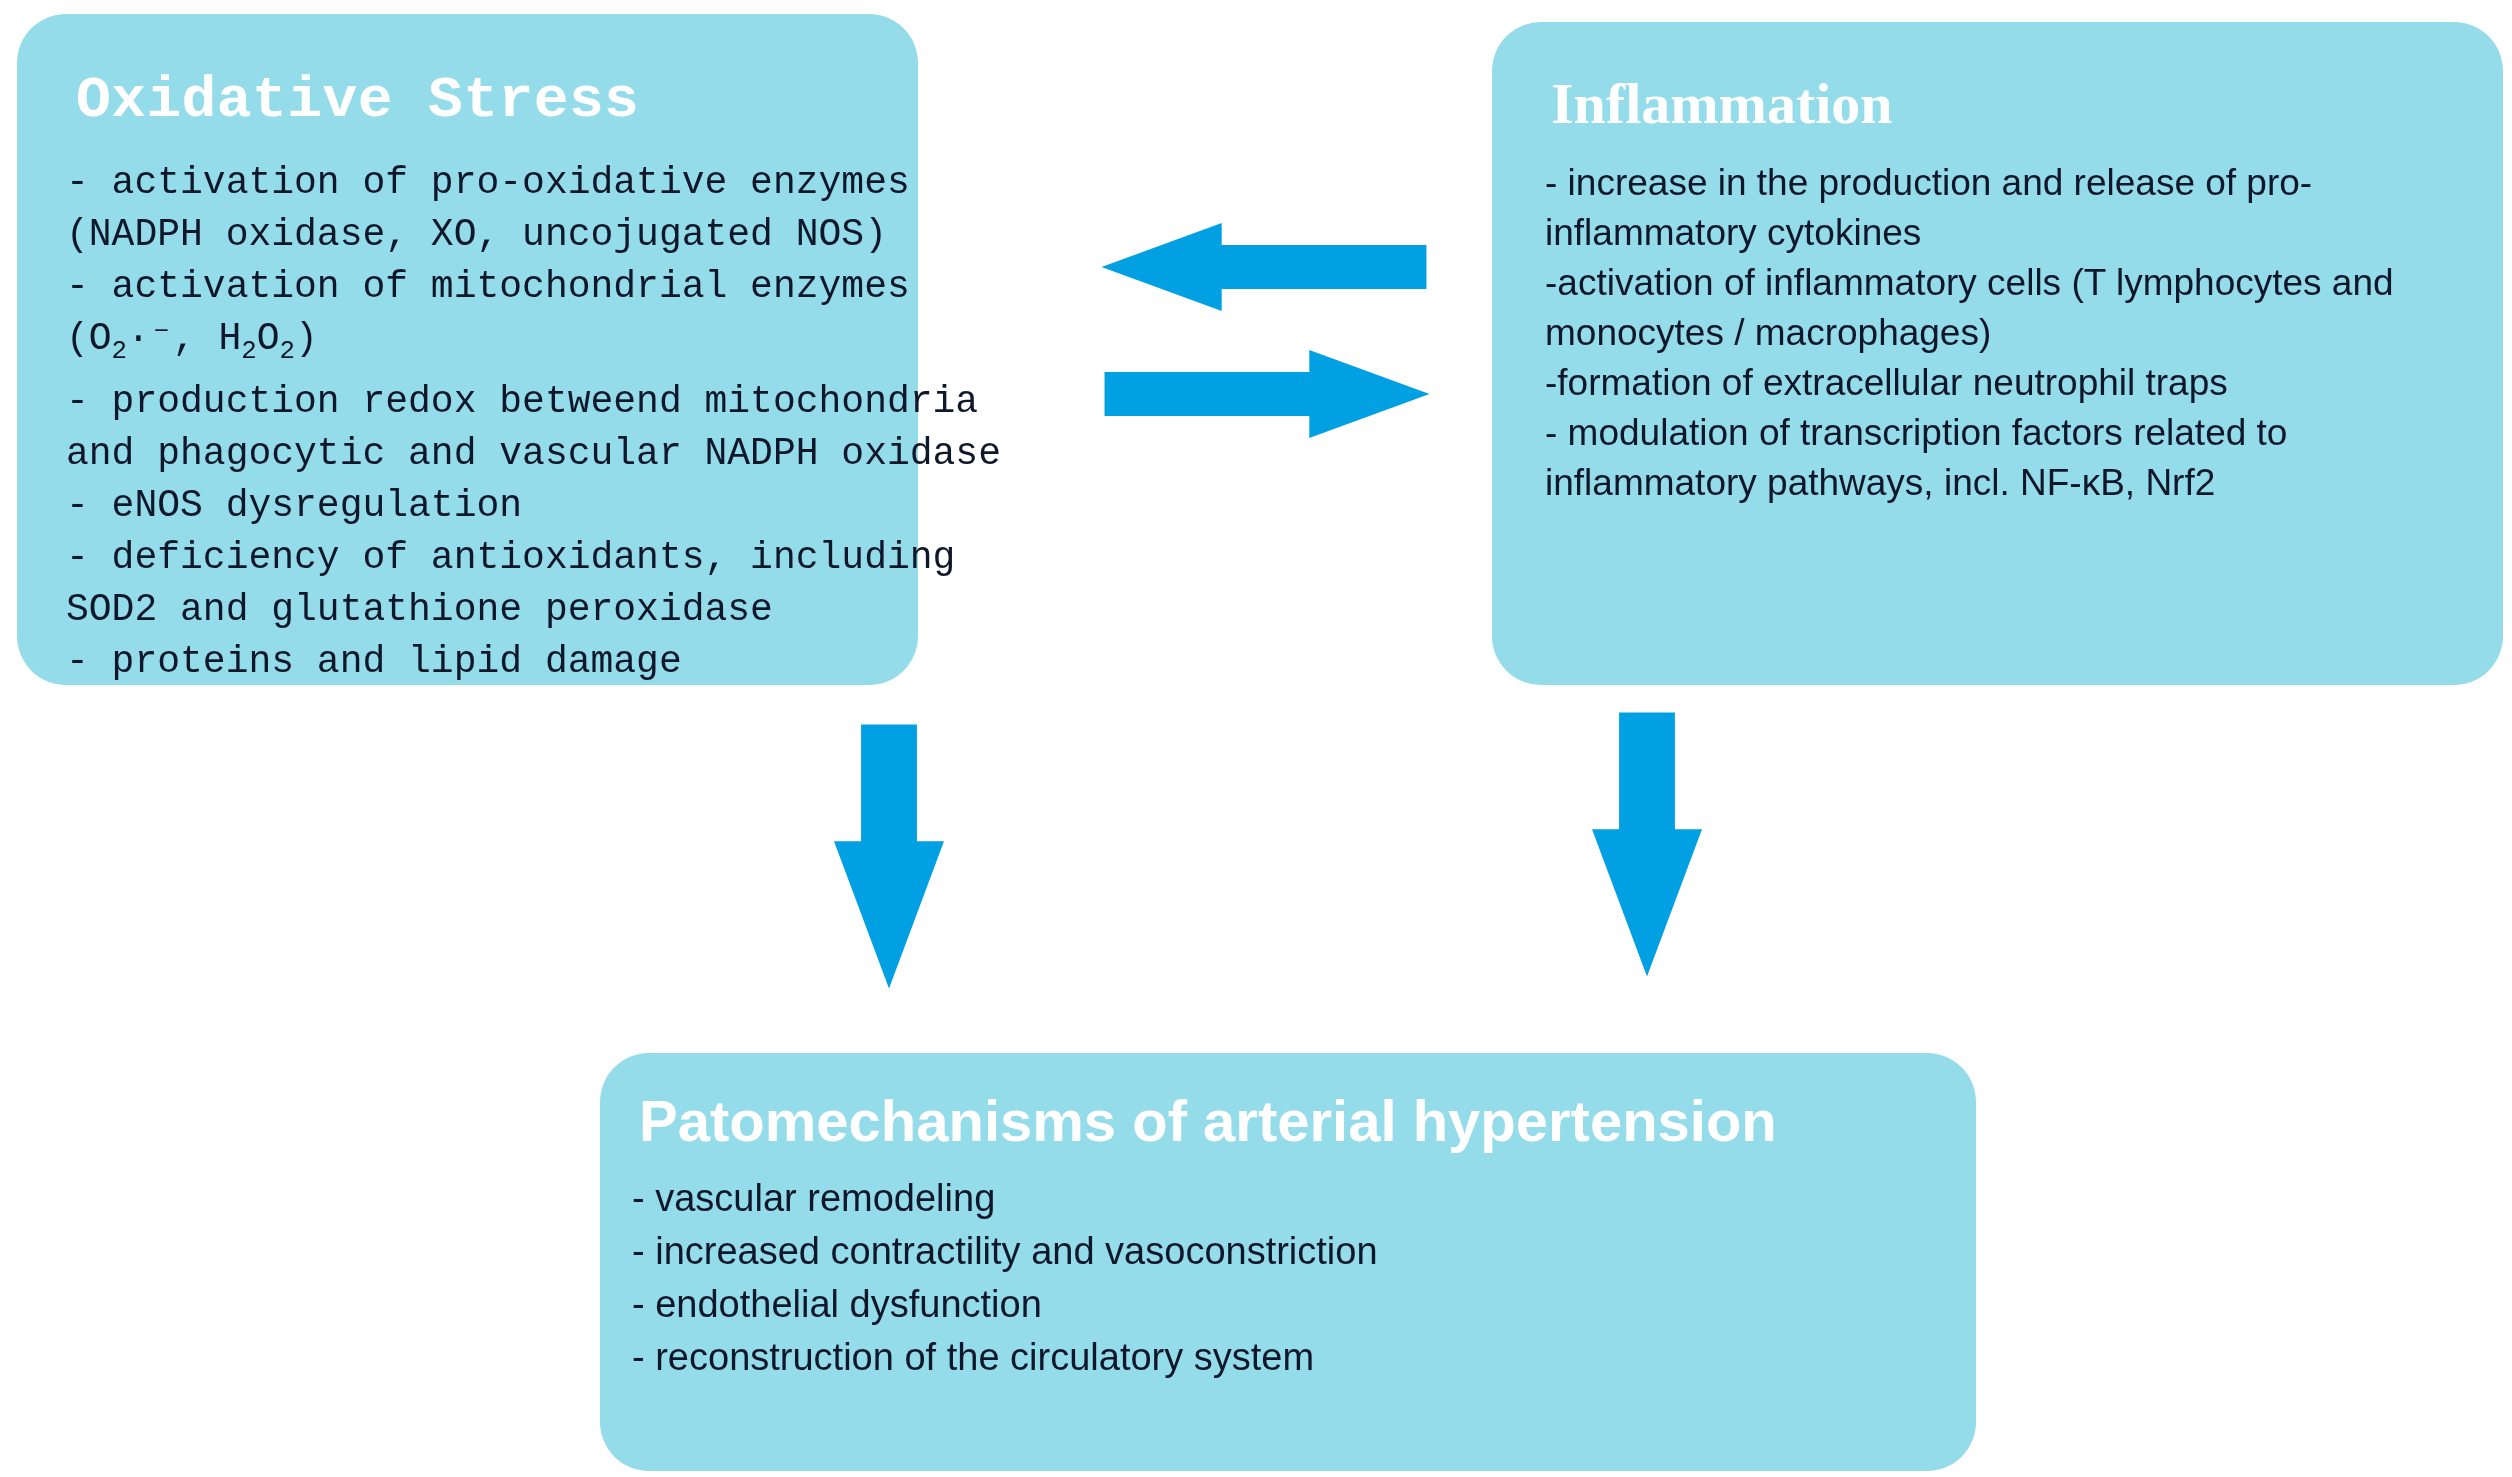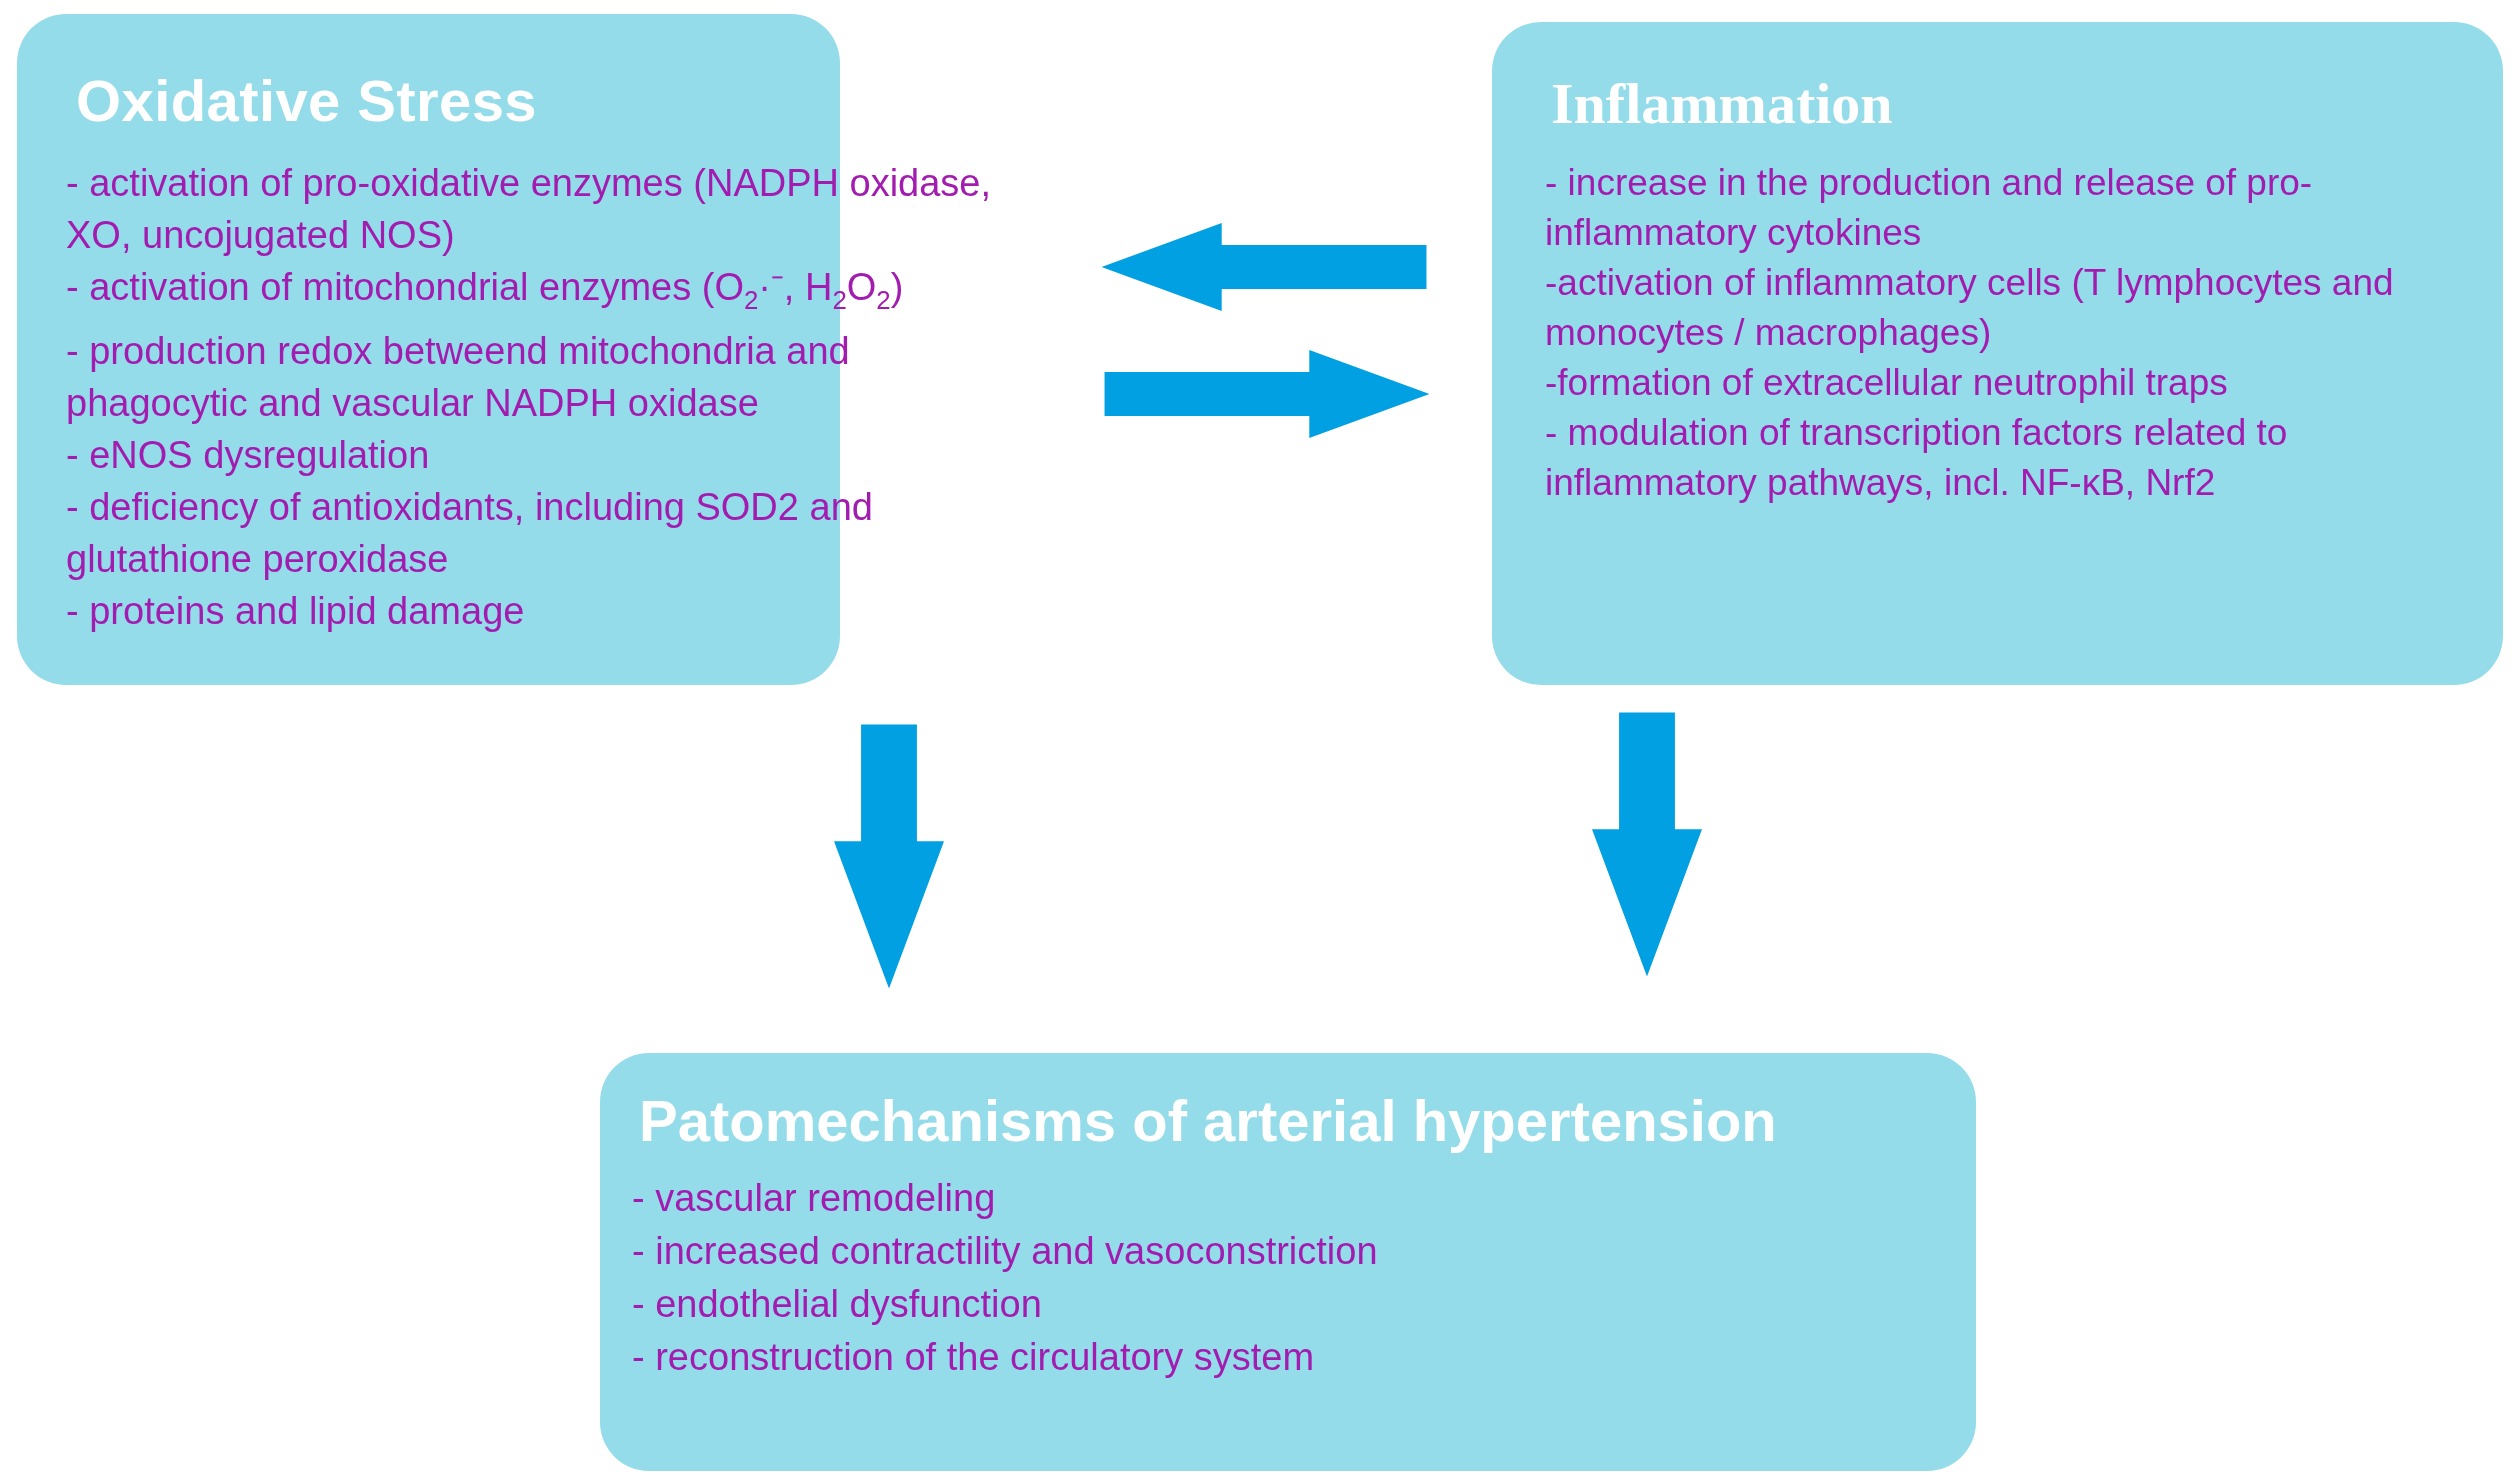--- a/index.html
+++ b/index.html
@@ -32,30 +32,31 @@
     font-weight: bold;
     line-height: 1.0;
     white-space: nowrap;
   }
 
   .box-lines {
     color: #111111;
   }
 
   .box-line {
-    color: #a21caf;
+    color: #0f172a;
   }
 
   
   #box-oxidative-stress {
     left: 17px;
     top: 13.6px;
-    width: 823px;
+    width: 901px;
     height: 671px;
     padding: 16px;
+    font-family: Liberation Mono, monospace;
   }
   #box-oxidative-stress .box-title {
     position: absolute;
     left: 59px;
     top: 58px;
     font-size: 58px;
     letter-spacing: 0.4px;
   }
   #box-oxidative-stress .box-lines {
     position: absolute;

